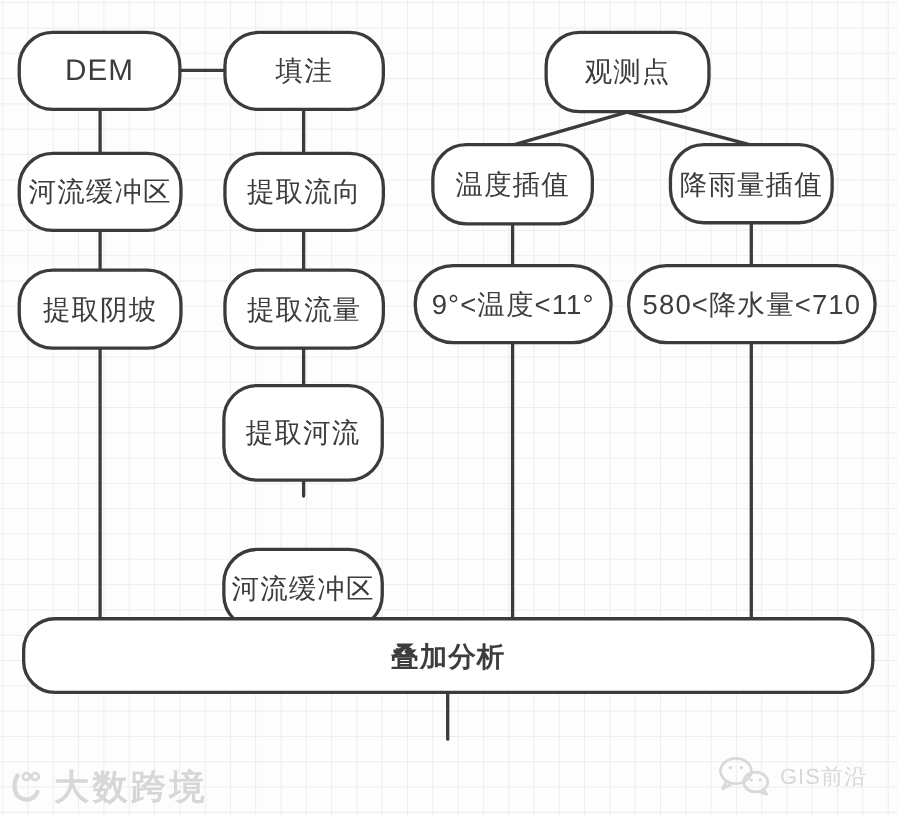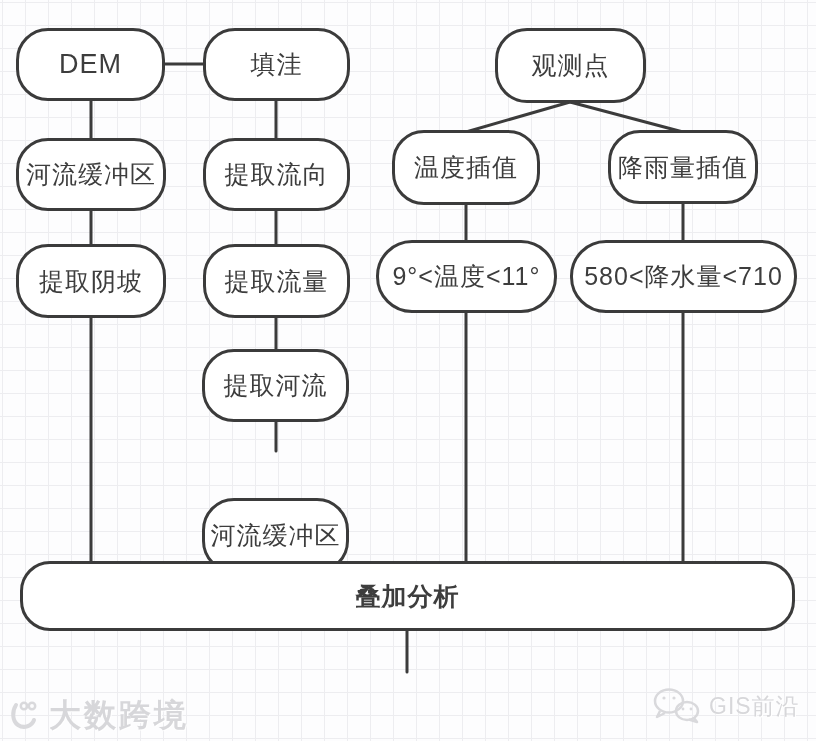--- a/index.html
+++ b/index.html
@@ -54,36 +54,36 @@
   .n-fill       { left: 203px; top: 28px;  width: 147px; height: 73px; }
   .n-obs        { left: 495px; top: 28px;  width: 151px; height: 75px; }
   .n-aspect     { left: 16px;  top: 138px; width: 150px; height: 73px; }
   .n-flowdir    { left: 203px; top: 138px; width: 147px; height: 73px; }
   .n-tempint    { left: 392px; top: 130px; width: 148px; height: 75px; }
   .n-rainint    { left: 608px; top: 130px; width: 150px; height: 74px; }
   .n-shady      { left: 16px;  top: 244px; width: 150px; height: 74px; }
   .n-flowacc    { left: 203px; top: 244px; width: 147px; height: 74px; }
   .n-tempcond   { left: 376px; top: 240px; width: 181px; height: 73px; border-radius: 36px; }
   .n-raincond   { left: 570px; top: 240px; width: 227px; height: 73px; border-radius: 36px; }
-  .n-river      { left: 202px; top: 349px; width: 147px; height: 73px; text-align: center; }
+  .n-river      { left: 202px; top: 349px; width: 147px; height: 89px; text-align: center; }
   .n-buffer     { left: 202px; top: 450px; width: 147px; height: 75px; margin-top: 48px; }
   .n-overlay    { left: 20px;  top: 561px; width: 775px; height: 70px; border-radius: 30px; }
   .n-result     { left: 212px; top: 671px; width: 390px; height: 57px; border-radius: 27px; }
 
   .watermark {
     position: absolute;
     display: flex;
     align-items: center;
     gap: 7px;
     color: #d7d7da;
     text-shadow: 1px 1px 0 #ffffff;
     pointer-events: none;
   }
   .wm-left  { left: 8px;  top: 694px; font-size: 32px; font-weight: bold; letter-spacing: 3px; }
-  .wm-right { left: 652px; top: 688px; font-size: 23px; letter-spacing: 1px; }
+  .wm-right { left: 652px; top: 688px; font-size: 20px; letter-spacing: 1px; }
   .wm-icon svg { display: block; }
 </style>
 </head>
 <body>
 
 <div class="canvas">
 
   <svg class="edges" viewBox="0 0 816 741" xmlns="http://www.w3.org/2000/svg">
     <line x1="165" y1="64" x2="205" y2="64"></line>
     <line x1="91" y1="100" x2="91" y2="139"></line>

